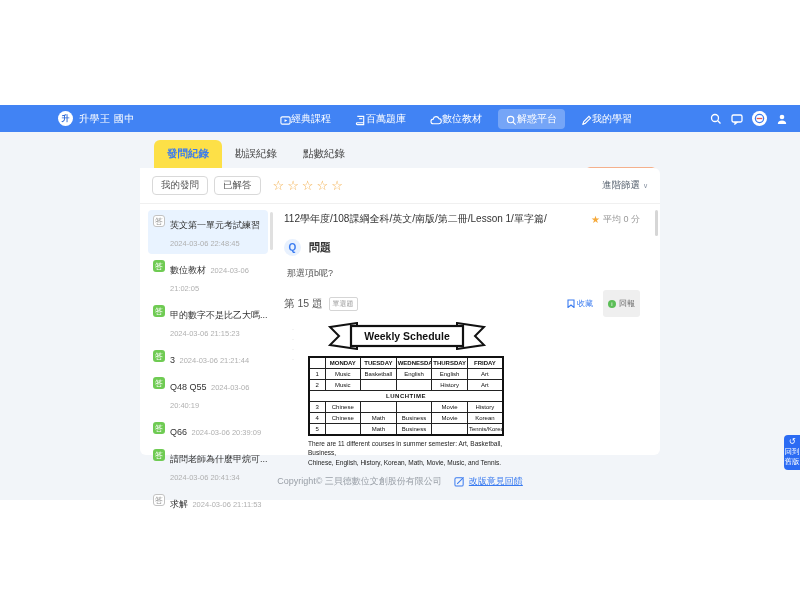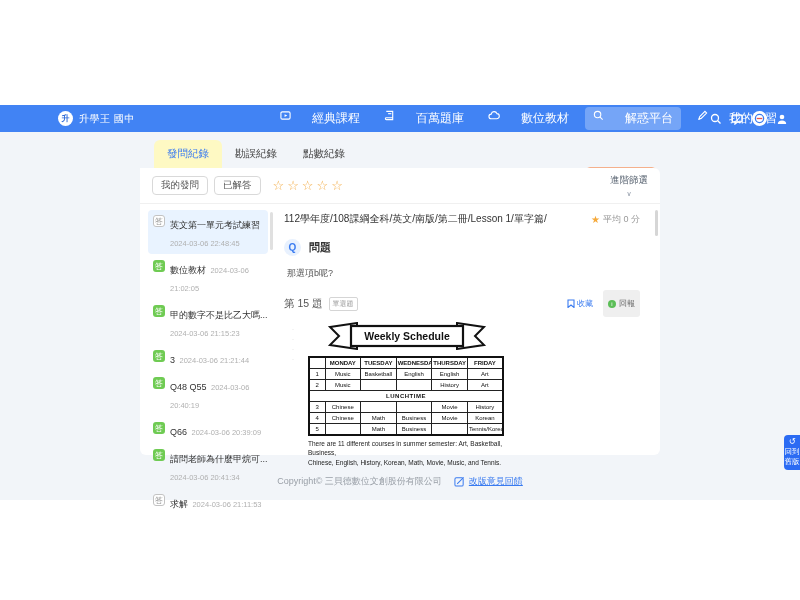--- a/index.html
+++ b/index.html
@@ -8,54 +8,54 @@
            font-family:"Liberation Sans","DejaVu Sans",sans-serif; }
 
   
   .topbar { position:absolute; left:0; top:105px; width:800px; height:27px;
             background:#4183F4; color:#fff; }
   .brand { position:absolute; left:58px; top:0; height:27px; display:flex; align-items:center; gap:6px; cursor:pointer; }
   .logo-circle { width:15px; height:15px; border-radius:50%; background:#fff; color:#2f6bd8;
                  font-size:8px; font-weight:bold; display:flex; align-items:center; justify-content:center; }
   .brand-text { font-size:10px; font-weight:normal; letter-spacing:.5px; }
   .mainnav { position:absolute; left:272px; top:0; height:27px; display:flex; align-items:center; gap:8px; }
-  .nav-item { display:flex; align-items:flex-start; gap:21px; padding:3px 8px; border-radius:4px;
-              font-size:12px; color:#fff; cursor:pointer; white-space:nowrap; }
+  .nav-item { display:flex; align-items:flex-end; gap:0; padding:3px 8px; border-radius:4px;
+              font-size:10px; color:#fff; cursor:pointer; white-space:nowrap; }
   .nav-item.active { background:rgba(255,255,255,.28); }
   .nav-item svg { display:block; }
   .top-icons { position:absolute; right:12px; top:0; height:27px; display:flex; align-items:center; gap:9px; }
   .icon-btn { display:flex; align-items:center; justify-content:center; cursor:pointer; }
   .tb-avatar { width:15px; height:15px; border-radius:50%; background:#fff; display:flex;
                align-items:center; justify-content:center; cursor:pointer; }
 
   
   .content-bg { position:absolute; left:0; top:132px; width:800px; height:368px; background:#F2F5F9; }
 
   
   .workspace { position:absolute; left:140px; top:8px; width:520px; }
   .tabbar { position:relative; display:flex; align-items:flex-end; height:28px; padding-left:14px; }
   .tab { height:28px; width:68px; display:flex; align-items:center; justify-content:center;
          font-size:10.5px; color:#444; cursor:pointer; }
-  .tab.active { background:#fef9c3; color:#3A7BF0; font-weight:normal; border-radius:6px 6px 0 0; }
+  .tab.active { background:#fde047; color:#3A7BF0; font-weight:bold; border-radius:6px 6px 0 0; }
   .ask-btn { position:absolute; right:4px; top:4px; display:flex; align-items:center; gap:4px;
              border:1px solid #F5B08C; color:#EE7E50; background:#FEF5EF; font-size:9.5px;
              padding:2px 8px; border-radius:4px; cursor:pointer;margin-top:23px; }
   .ask-icon { width:10px; height:10px; border:1px solid #EE7E50; border-radius:50%; font-size:7px;
               display:flex; align-items:center; justify-content:center; }
 
   
   .panel { background:#fff; border-radius:0 6px 6px 6px; height:287px; position:relative; }
   .filter-row { height:36px; display:flex; align-items:center; padding:0 12px; gap:6px;
                 border-bottom:1px solid #F0F0F0; }
   .pill-btn { border:1px solid #D9D9D9; border-radius:4px; padding:2px 8px; font-size:9.5px;
               color:#555; background:#fff; cursor:pointer; white-space:nowrap; }
   .stars { display:flex; gap:3px; margin-left:6px; }
   .star { color:#F3AE4B; font-size:13px; line-height:1; cursor:pointer; }
   .advanced { margin-left:auto; font-size:9.5px; color:#55606e; display:flex; align-items:center;
-              gap:3px; cursor:pointer;flex-direction:column; }
+              gap:3px; cursor:pointer; }
   .chevron { font-size:7px; color:#8a94a3; }
 
   .panel-body { display:flex; height:250px; }
 
   
   .qlist { width:134px; padding:6px 6px 6px 8px; position:relative; }
   .qitem { display:flex; gap:5px; padding:4px 5px; border-radius:4px; cursor:pointer; margin-bottom:1px; }
   .qitem.selected { background:#E9F3FF; }
   .qbadge { width:12px; height:12px; flex:0 0 12px; border-radius:3px; background:#6FCB53; color:#fff;
             font-size:8px; display:flex; align-items:center; justify-content:center; margin-top:1px; }

